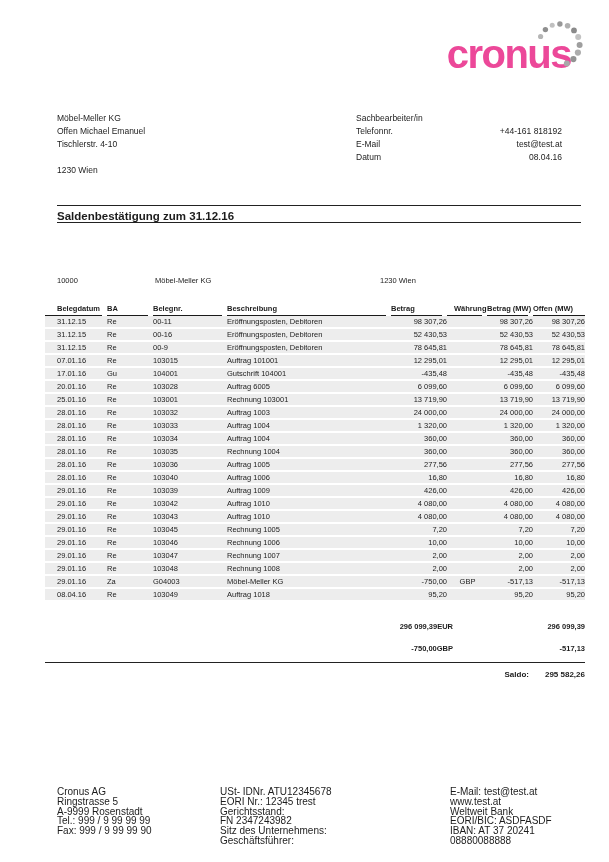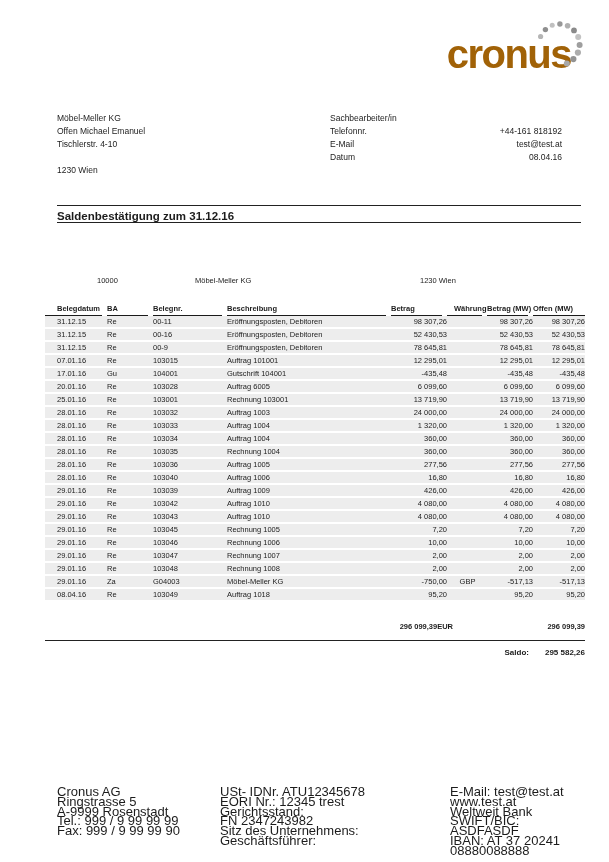--- a/index.html
+++ b/index.html
@@ -1,38 +1,38 @@
 <!DOCTYPE html>
 <html><head>
 <meta charset="utf-8">
 <style>
   html,body { margin:0; padding:0; background:#ffffff; }
   .page { position:relative; width:609px; height:862px; background:#fff;
           font-family:"Liberation Sans", sans-serif; color:#1c1c1c; overflow:hidden; }
 
   
   .logo { position:absolute; top:34px; right:38px; }
-  .logo-text { font-size:40px; font-weight:600; color:#a16207; letter-spacing:-1.5px; line-height:40px; }
+  .logo-text { font-size:40px; font-weight:600; color:#ec4899; letter-spacing:-1.5px; line-height:40px; }
   .logo-dots { position:absolute; top:-17px; right:-16px; width:58px; height:58px; }
 
   
   .recipient { position:absolute; left:57px; top:112px; font-size:8.5px; line-height:13px; }
   .recipient .city { margin-top:13px; }
   .info { position:absolute; left:330px; top:112px; width:232px; font-size:8.5px; line-height:13px; }
-  .info-row { display:flex; justify-content:space-between; }
+  .info-row { display:flex; justify-content:space-between;margin-left:26px; }
 
   
   .titlebar { position:absolute; left:57px; right:28px; top:205px;
               border-top:1.2px solid #222; border-bottom:1.2px solid #222;
               padding:4px 0 0; font-size:11.5px; font-weight:bold; }
 
   
   .tablewrap { position:absolute; left:45px; top:276px; width:540px; font-size:7.5px; }
   .custline { display:flex; height:27px; line-height:10px; padding-left:12px; box-sizing:border-box; }
-  .custline .cu-no { width:98px;margin-left:40px; } .custline .cu-name { width:225px; }
+  .custline .cu-no { width:98px; } .custline .cu-name { width:225px; }
   table { width:540px; border-collapse:collapse; table-layout:fixed; }
   thead th { font-weight:bold; text-align:left; padding:1px 0 3px; font-size:7.5px;
              background:linear-gradient(#1a1a1a,#1a1a1a) left bottom/calc(100% - 5px) 1.4px no-repeat; }
   thead th:last-child { background-size:100% 1.4px; }
   thead th.col-right { text-align:left; }
   tbody td { padding:1px 0; line-height:9px; background:#ededed; border-bottom:2px solid #fff;
              overflow:hidden; white-space:nowrap; }
   td.c0, th.h0 { padding-left:12px; }
   .col-right { text-align:right; }
 
@@ -40,21 +40,21 @@
   .totals { margin-top:20px; }
   .total-line { display:flex; height:22px; font-weight:bold; }
   .total-left { width:408px; text-align:right; }
   .total-right { flex:1; text-align:right; }
   .saldo-rule { border-top:1.5px solid #222; margin-top:-4px; }
   .saldo-line { display:flex; justify-content:flex-end; gap:16px; font-weight:bold;
                 font-size:8px; margin-top:7px; }
 
   
   .footer { position:absolute; left:57px; right:28px; top:787px; display:flex;
-            font-size:13px; line-height:9.8px; }
+            font-size:10px; line-height:9.8px; }
   .f-col1 { width:163px; } .f-col2 { width:210px; } .f-col3 { flex:1;margin-left:20px; }
 </style>
 </head>
 <body>
 
 <div class="page">
 
   <div class="logo">
     <span class="logo-text">cronus</span>
     <svg class="logo-dots" viewBox="0 0 58 58">
@@ -352,20 +352,24 @@
             <td class="c7 col-right">95,20</td>
           </tr>
         </tbody>
     </table>
 
     <div class="totals">
       <div class="total-line">
         <span class="total-left">296 099,39EUR</span>
         <span class="total-right">296 099,39</span>
       </div>
+      <div class="total-line">
+        <span class="total-left">-750,00GBP</span>
+        <span class="total-right">-517,13</span>
+      </div>
       <div class="saldo-rule"></div>
       <div class="saldo-line">
         <span>Saldo:</span>
         <span>295 582,26</span>
       </div>
     </div>
   </div>
 
   <div class="footer">
     <div class="f-col1">
@@ -380,18 +384,18 @@
       <div>EORI Nr.: 12345 trest</div>
       <div>Gerichtsstand:</div>
       <div>FN 2347243982</div>
       <div>Sitz des Unternehmens:</div>
       <div>Geschäftsführer:</div>
     </div>
     <div class="f-col3">
       <div>E-Mail: test@test.at</div>
       <div>www.test.at</div>
       <div>Weltweit Bank</div>
-      <div>SWIFT/BIC: ASDFASDF</div>
+      <div>EORI/BIC: ASDFASDF</div>
       <div>IBAN: AT 37 20241 08880088888</div>
     </div>
   </div>
 
 </div>
 
 </body></html>

